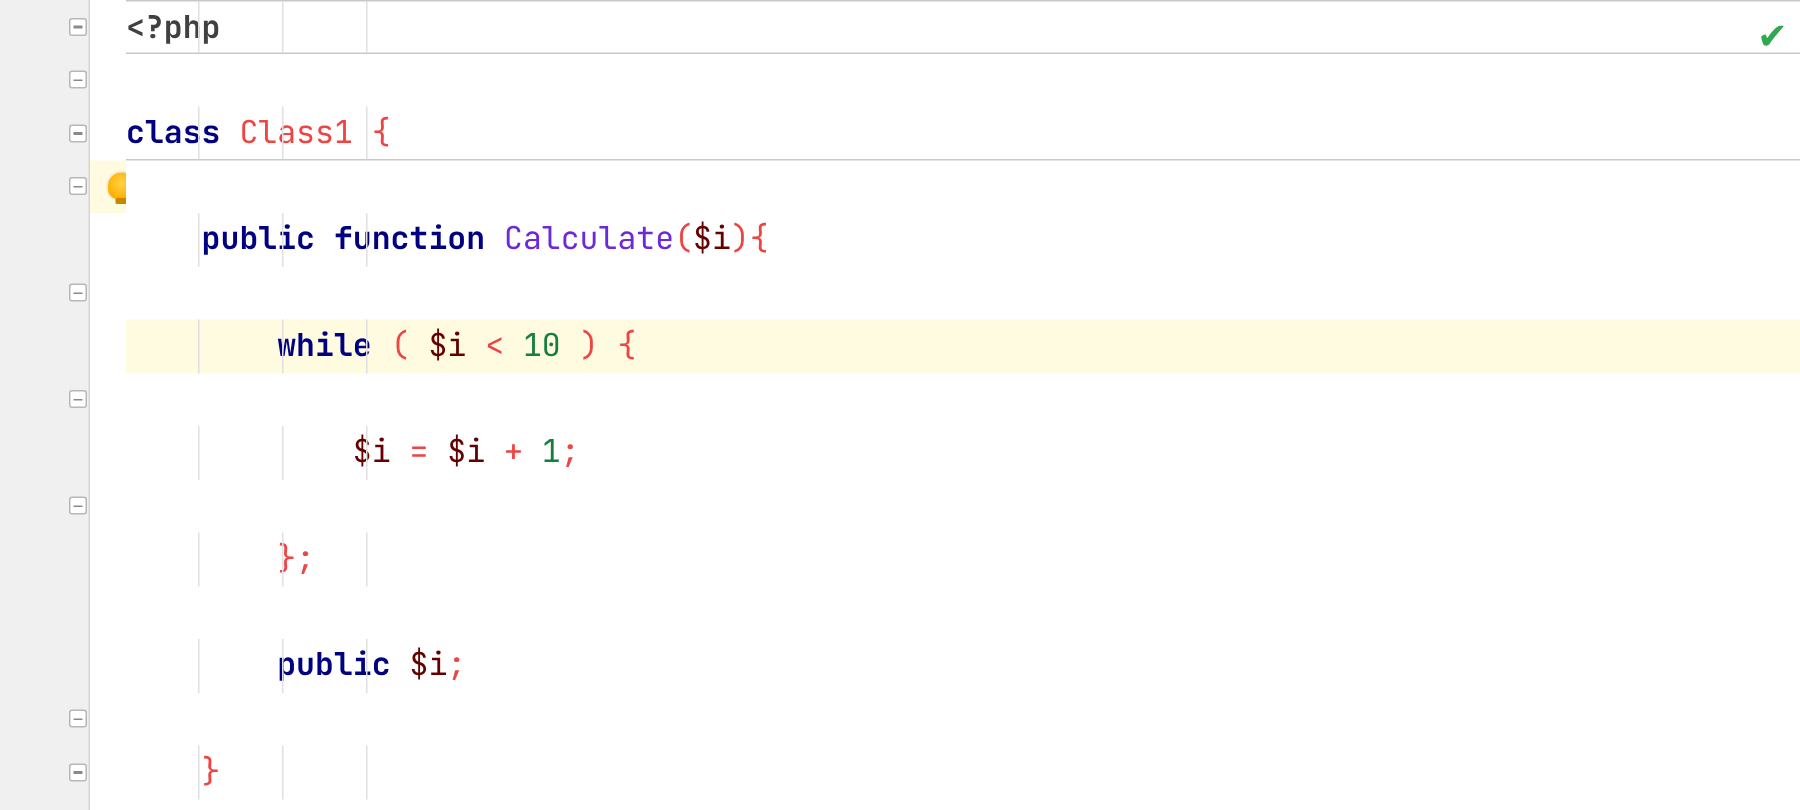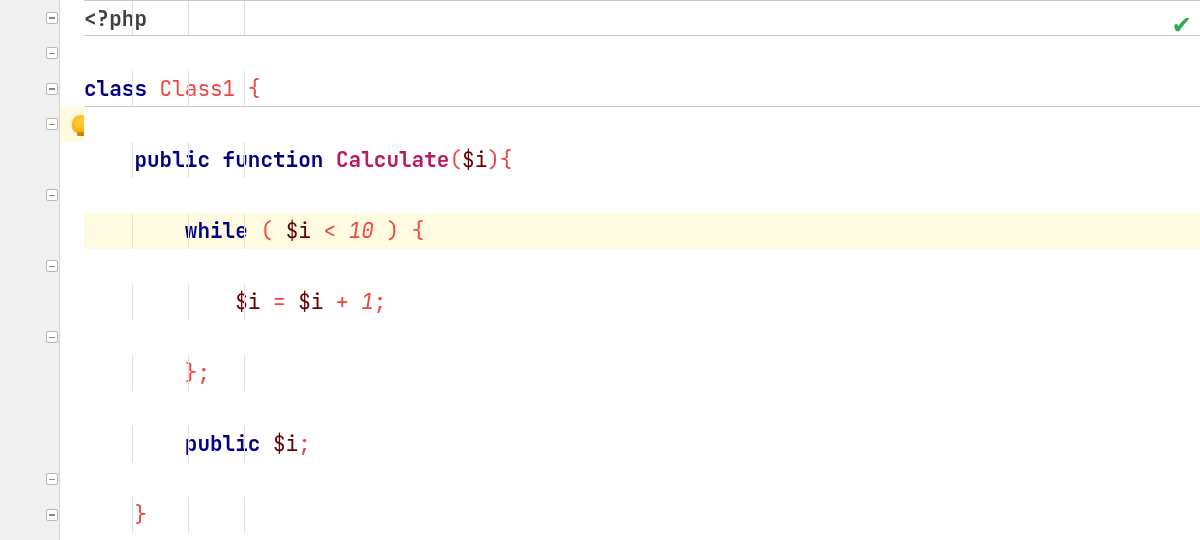--- a/index.html
+++ b/index.html
@@ -40,24 +40,24 @@
   }
   .highlight {
     background: #fffbe0;
   }
   .sep-top { border-top: 1px solid #c8c8c8; }
   .sep-bot { border-bottom: 1px solid #c8c8c8; }
 
   .tok { }
   .kw { color: #000080; font-weight: 700; }
   .php-tag { color: #404040; font-weight: 700; }
-  .fn-name { color: #be185d; font-weight: bold; }
+  .fn-name { color: #6d28d9; }
   .var { color: #660000; }
   .punct { color: #ef4444; }
-  .num { color: #ef4444; font-style: italic; }
+  .num { color: #15803d; }
 
   
   .gut-row {
     position: absolute;
     left: 0; width: 60px; height: 35.5px;
     display: flex; align-items: center; justify-content: flex-end;
     padding-right: 2px;
   }
   .extra-row {
     position: absolute;

